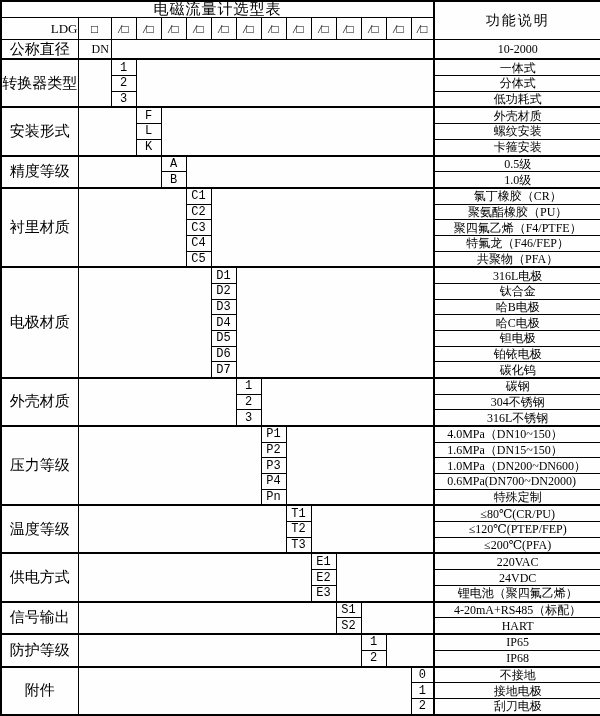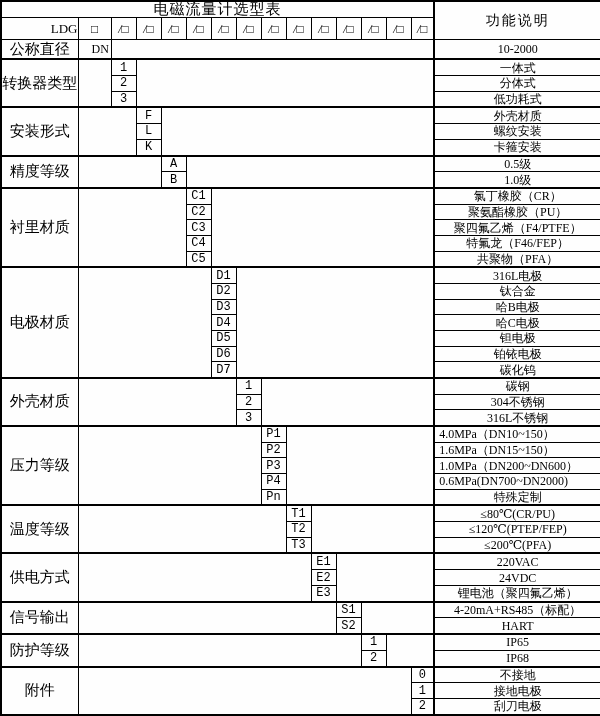--- a/index.html
+++ b/index.html
@@ -19,21 +19,21 @@
   td.fnhead{border-left:2px solid #000;border-bottom:1px solid #000;font-size:14px;letter-spacing:2px;}
   tr.ldg{height:22px;}
   td.prefix{border-right:1px solid #000;border-bottom:1px solid #000;text-align:right;padding-left:7px;font-size:13px;}
   td.dbox{border:1px solid #000;font-size:12px;}
   td.slot{border:1px solid #000;font-size:12px;font-style:italic;padding:0;}
   
   td.lbl{border-right:1px solid #000;font-size:15px;}
   td.gap{border:none;}
   td.code{border:1px solid #000;font-size:12px;font-family:"Liberation Mono","DejaVu Sans Mono",monospace;}
   td.fn{border:1px solid #000;border-left:2px solid #000;font-size:12px;}
-  td.fn.al{text-align:left;padding-left:4px;}
+  td.fn.al{text-align:left;padding-left:12px;}
   td.sub{border:1px solid #000;text-align:left;padding-left:13px;font-size:12px;}
   tr.ct>td{border-top:2px solid #000;}
 </style>
 </head>
 <body>
 
 <div id="sheet">
 <table id="sel">
 <colgroup>
   <col style="width:77px">

